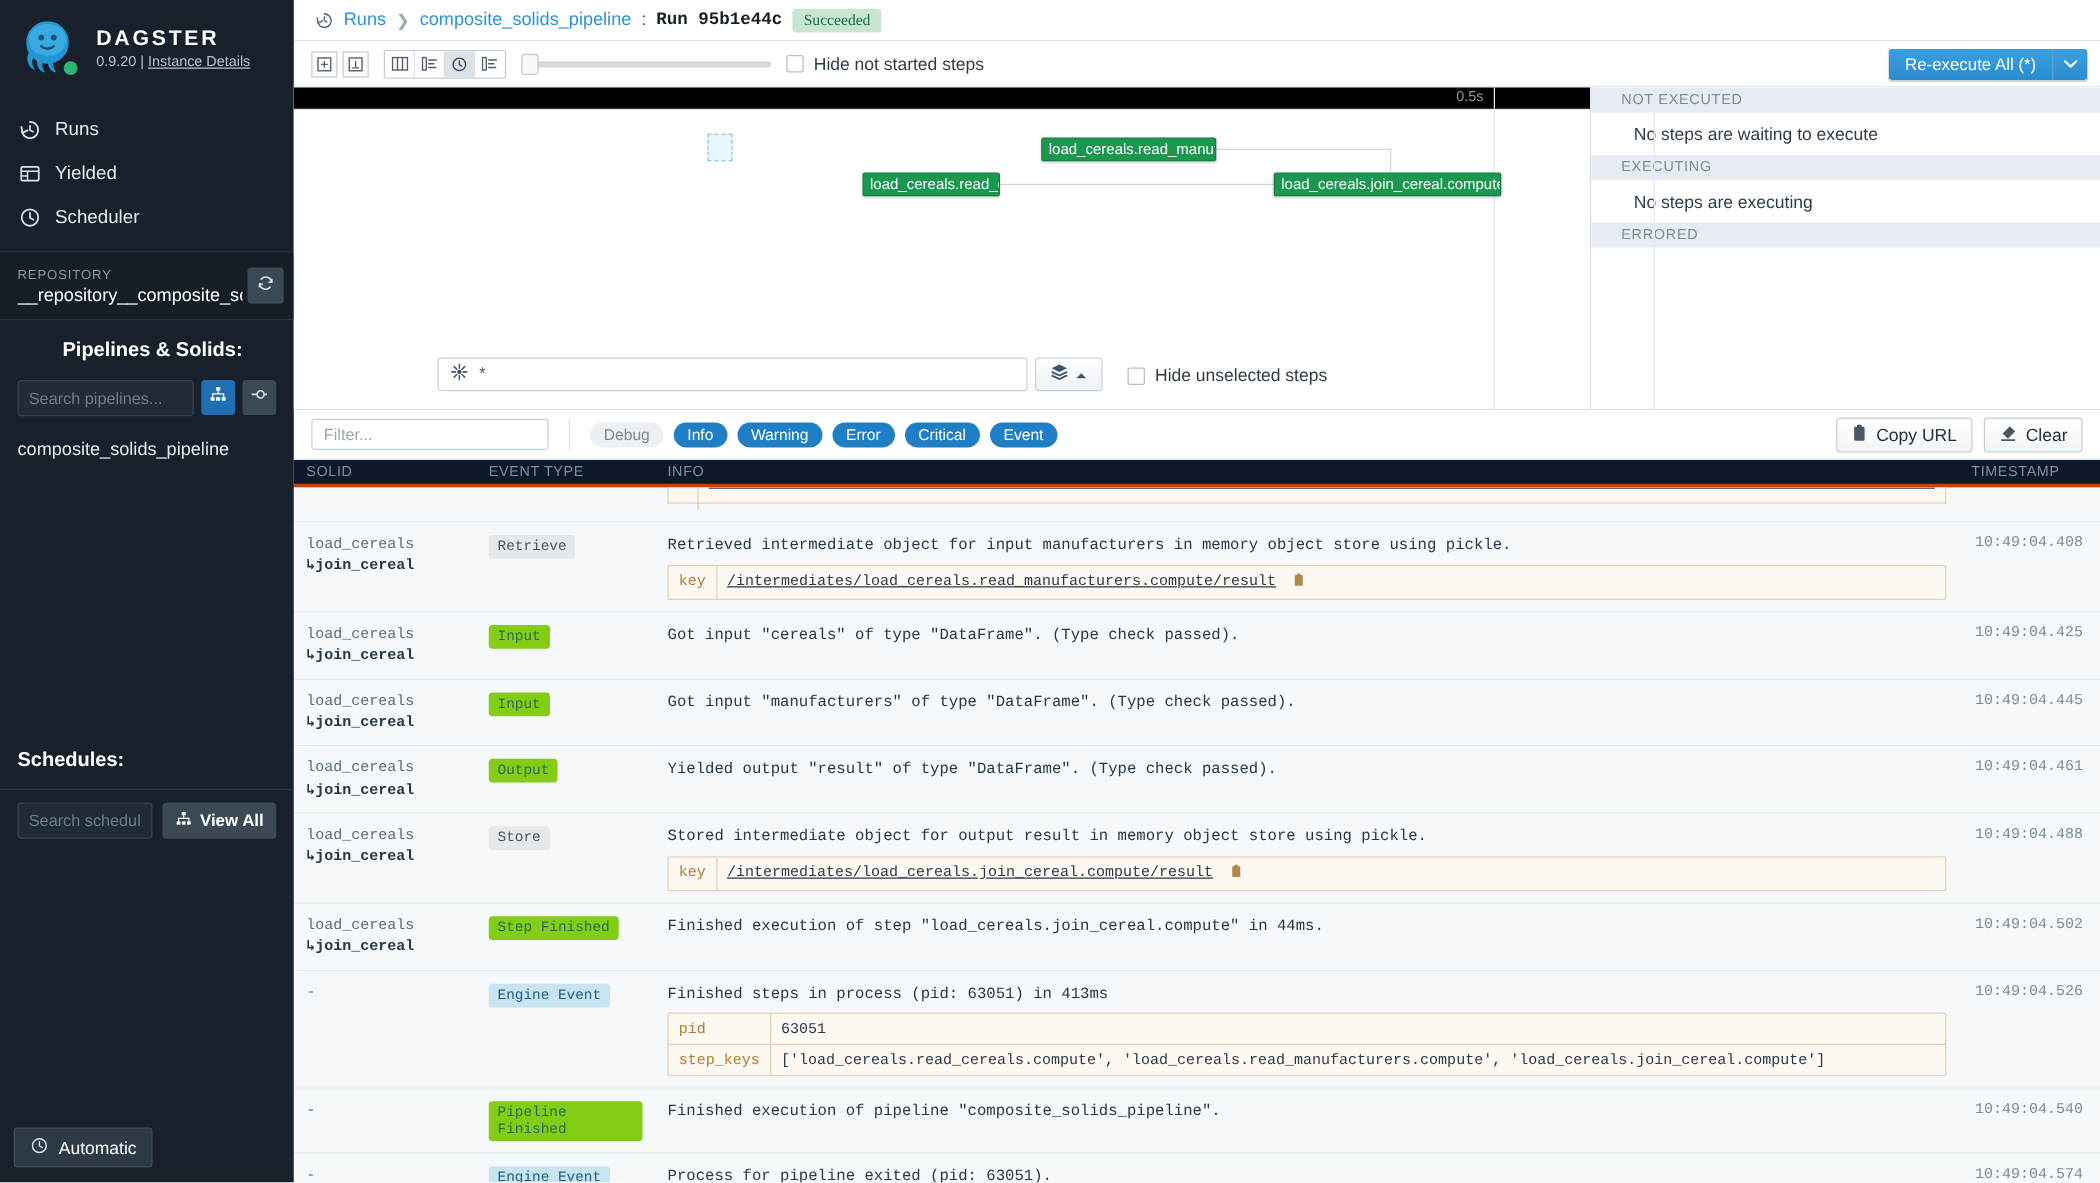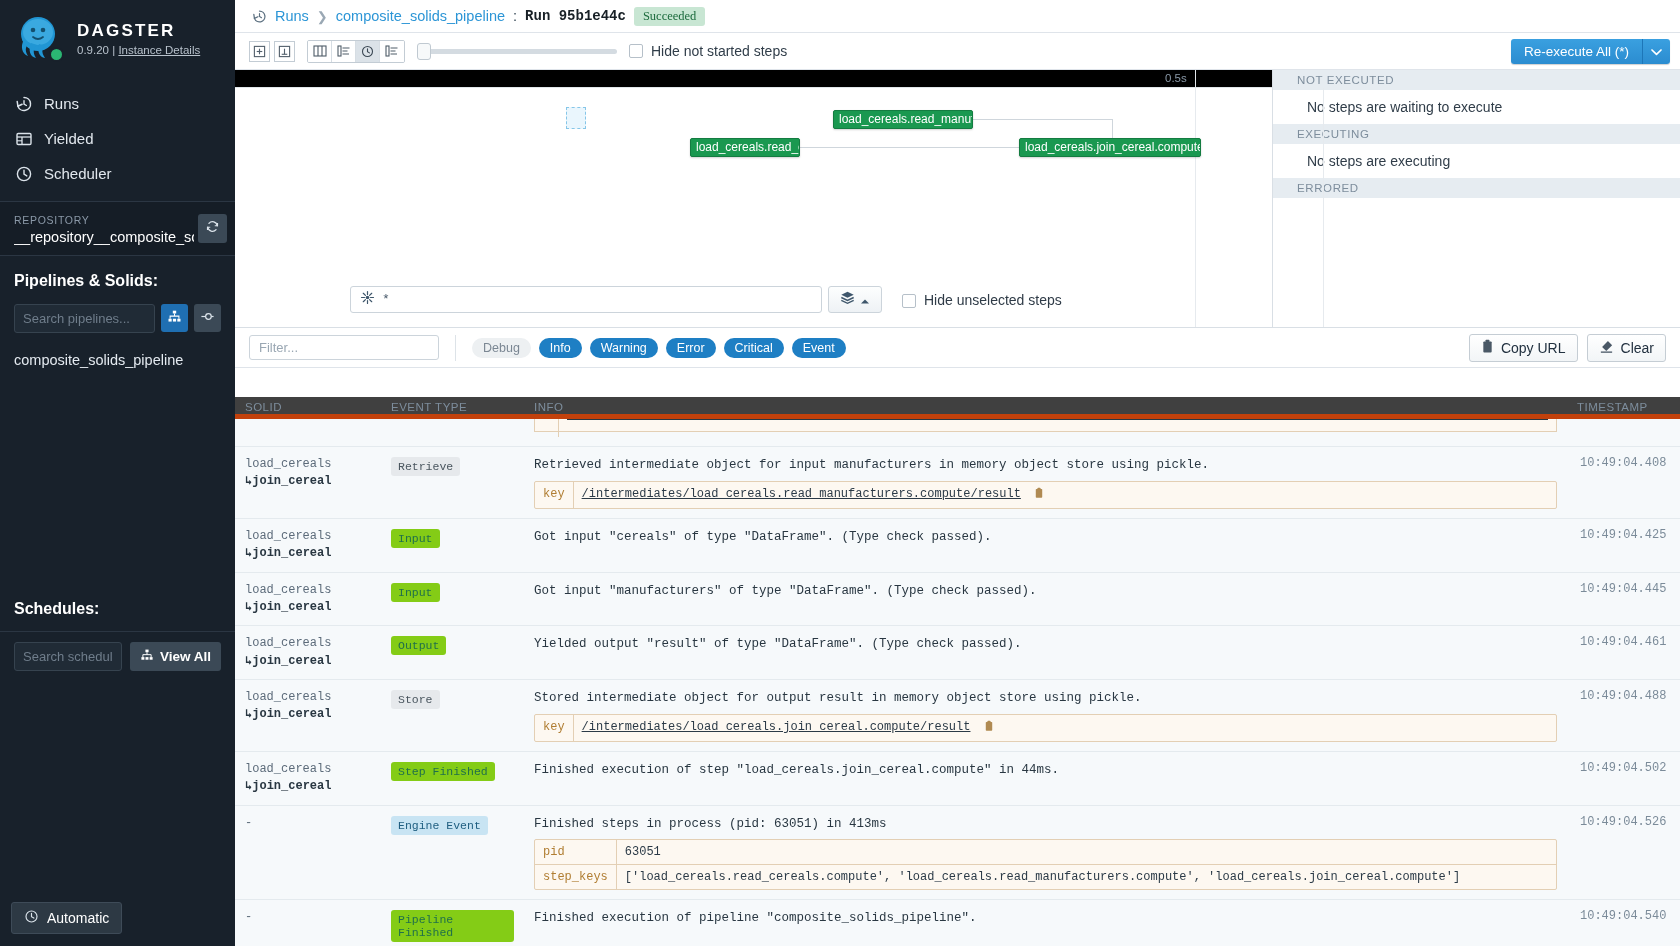--- a/index.html
+++ b/index.html
@@ -57,20 +57,21 @@
   .repo-refresh {
     position: absolute; right: 8px; top: 12px;
     width: 29px; height: 29px; border-radius: 3px;
     background: #3b4956; display:flex; align-items:center; justify-content:center;
     cursor: pointer;
   }
 
   .sb-head {
     font-size: 16px; font-weight: bold; color:#ffffff;
     padding: 16px 14px 14px 14px;
+    margin-left: 36px;
   }
   .sb-search-row { display: flex; gap: 0; padding: 0 14px 12px 14px; align-items: stretch; }
   .sb-input {
     flex: 1; background: #202b36; border: 1px solid #36434f; border-radius: 3px;
     color: #cfd7df; font-size: 13px; padding: 6px 8px; outline: none;
     font-family: "Liberation Sans", sans-serif;
     min-width: 0;
   }
   .sb-input::placeholder { color: #6f7d8b; }
   .sb-iconbtn {
@@ -230,22 +231,22 @@
   .chip.off { background: #edf0f2; color: #7b8793; }
   .logbar-spacer { flex: 1; }
   .lb-btn {
     display:flex; align-items:center; gap: 7px; border: 1px solid #c5cdd4;
     border-radius: 3px; background: linear-gradient(180deg,#ffffff 0%,#f2f5f7 100%);
     font-size: 14px; color: #223140; padding: 4px 11px; cursor: pointer; margin-left: 9px;
   }
 
   
   .table-head {
-    display:flex; height: 22px; background: #404040; border-bottom: 5px solid #c2410c;
-    font-size: 11.5px; color: #7d8d9c; letter-spacing: .5px; margin-top: 29px;
+    display:flex; height: 22px; background: #0f172a; border-bottom: 3px solid #c2410c;
+    font-size: 11.5px; color: #7d8d9c; letter-spacing: .5px;
   }
   .th { padding: 4px 0 0 10px; }
   .col-solid { width: 146px; min-width: 146px; }
   .col-type  { width: 143px; min-width: 143px; }
   .col-info  { flex: 1; min-width: 0; }
   .col-ts    { width: 113px; min-width: 113px; }
 
   .log-body { flex: 1; overflow: hidden; background: #f6f9fb; }
   .log-row {
     display:flex; border-bottom: 1px solid #e4eaee; background: #f6f9fb;

